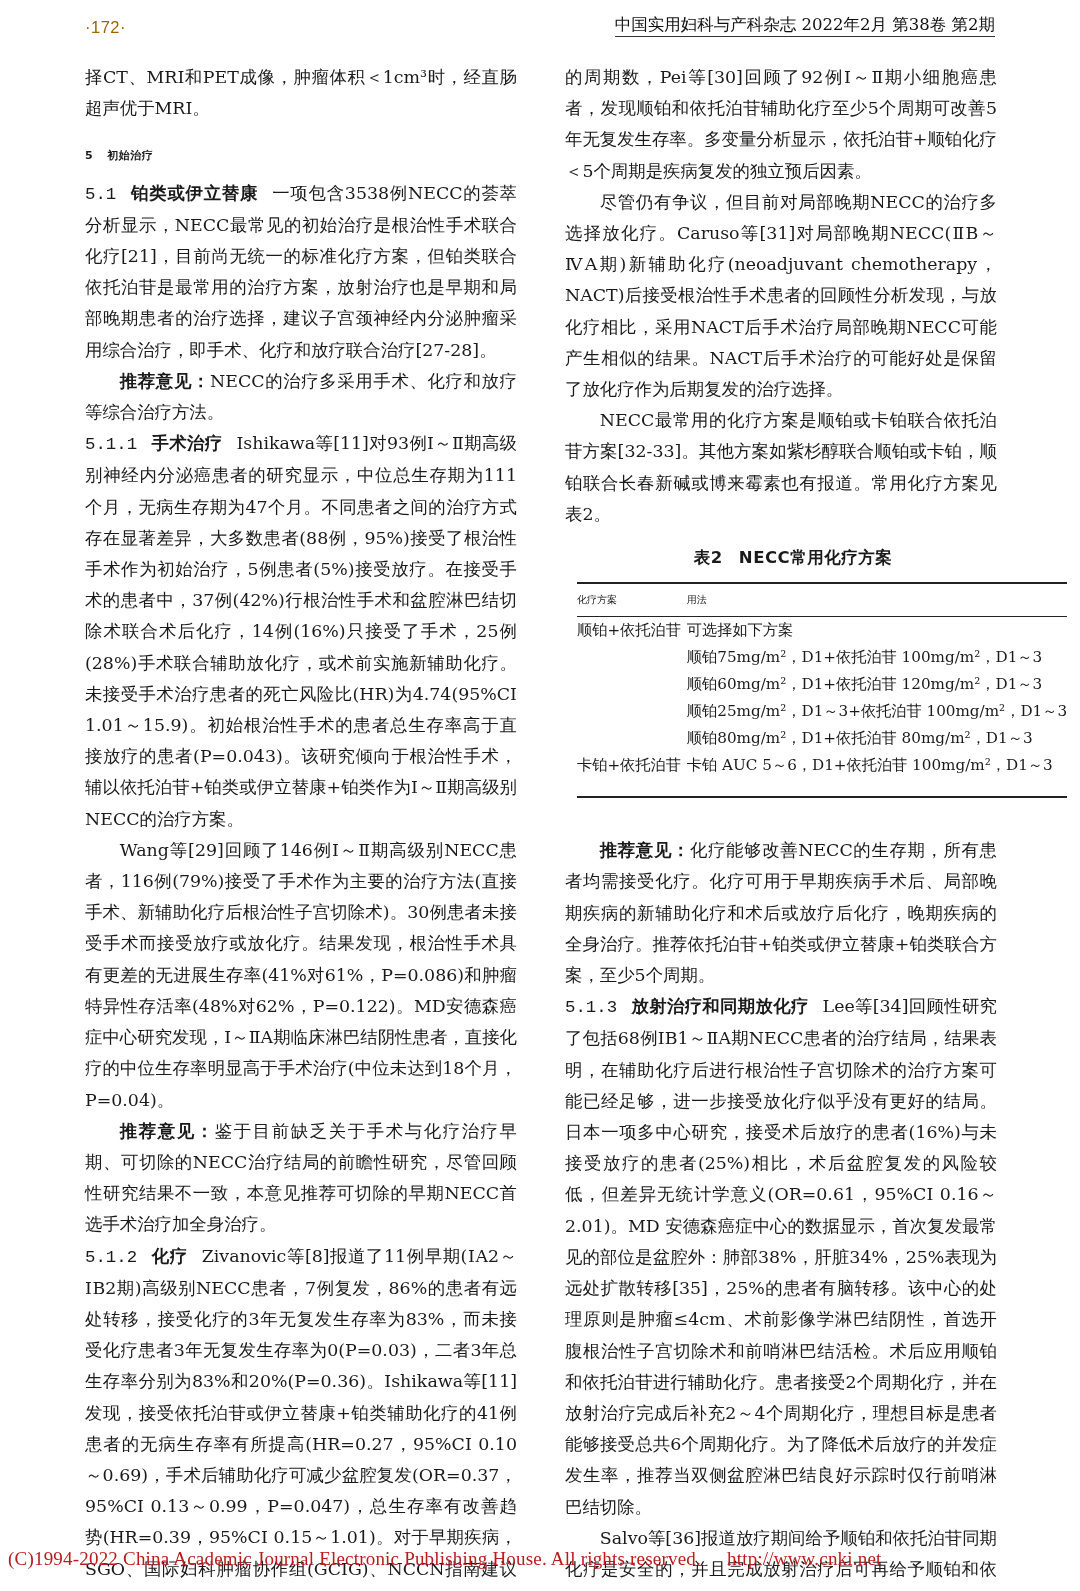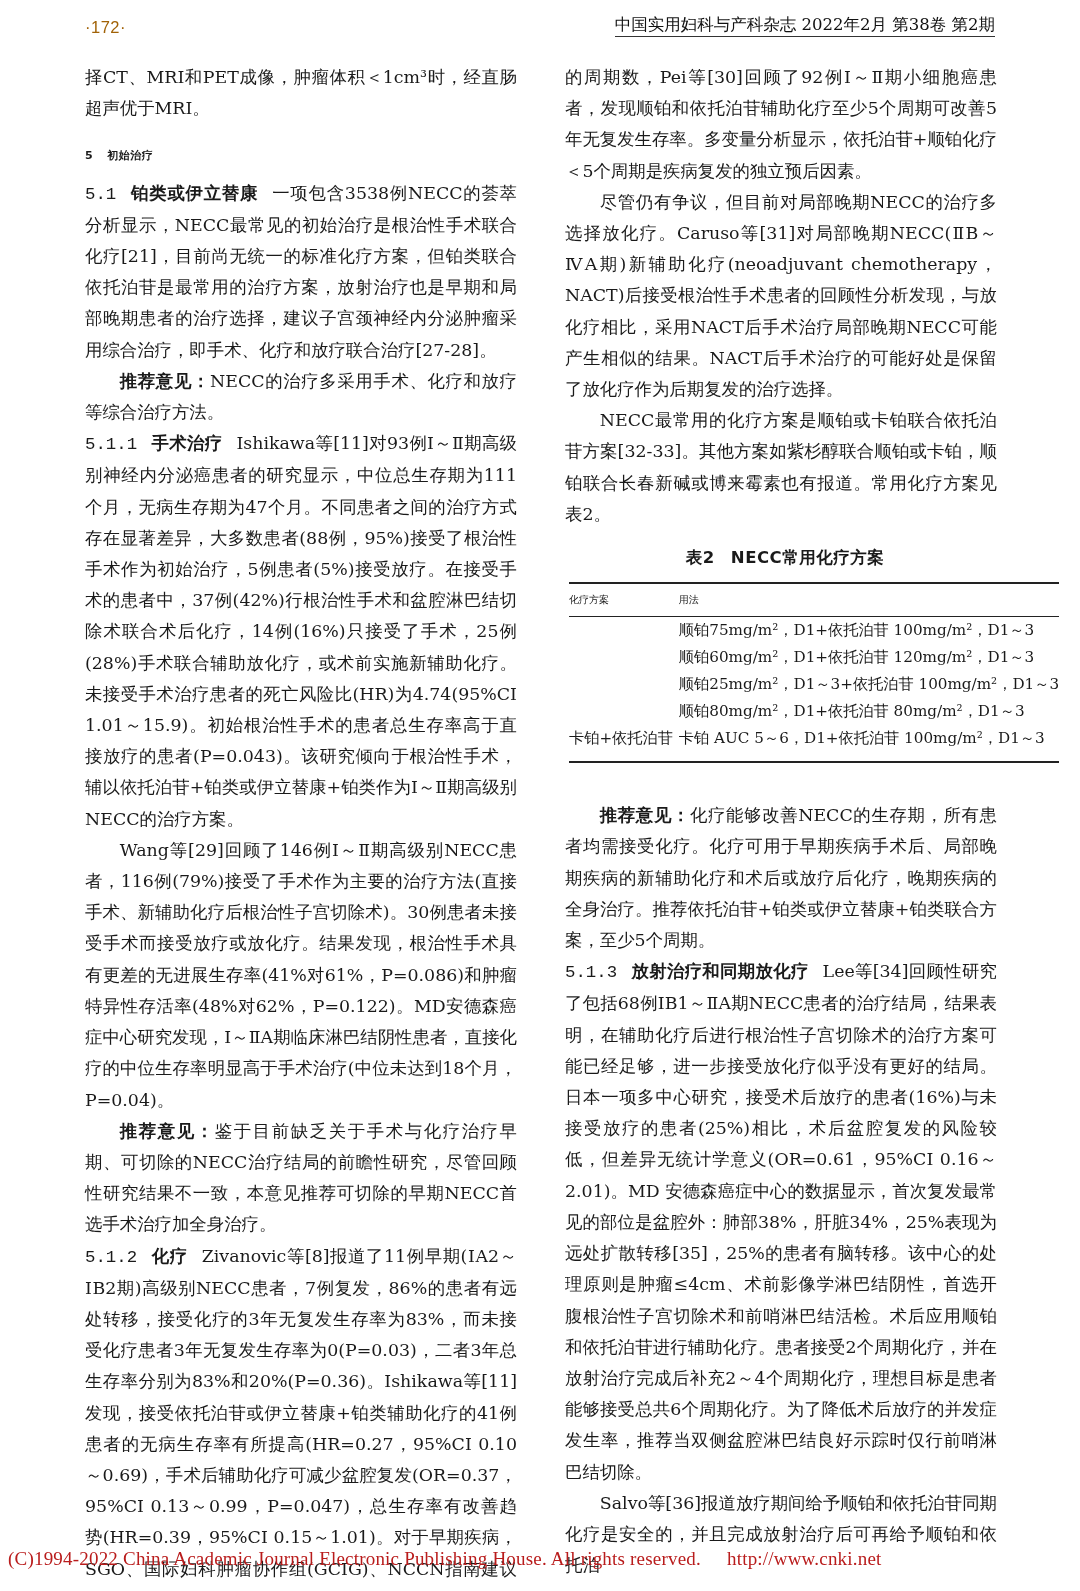--- a/index.html
+++ b/index.html
@@ -91,21 +91,21 @@
     font-weight: 700;
     margin: 0 14px 0 14px;
   }
   .rec-label {
     font-family: "DejaVu Sans", "Liberation Sans", sans-serif;
     font-weight: 700;
   }
 
   
   .table-wrap {
-    margin: 12px 0 6px 4px;
+    margin: 12px 0 6px 12px;
     width: 432px;
   }
   .table-caption {
     text-align: center;
     font-family: "DejaVu Sans", "Liberation Sans", sans-serif;
     font-weight: 700;
     font-size: 16.5px;
     margin-bottom: 9px;
     letter-spacing: .5px;
   }
@@ -124,21 +124,21 @@
     font-size: 10px;
   }
   table.chemo thead th.c1 { text-align: left; width: 148px; }
   table.chemo thead th.c2 { text-align: left; }
   table.chemo tbody td {
     padding: 0;
     vertical-align: top;
   }
   table.chemo tbody td.c1 { white-space: nowrap; padding-right: 6px; }
   table.chemo tbody td.c2 { white-space: nowrap; }
-  table.chemo tbody tr.lastrow td { border-bottom: 2.2px solid #222; padding-bottom: 9px; }
+  table.chemo tbody tr.lastrow td { border-bottom: 2.2px solid #222; padding-bottom: 17px; }
   table.chemo tbody tr.firstrow td { border-top: 0; }
 
   
   .footer {
     position: absolute;
     left: 8px;
     top: 1548px;
     width: 1064px;
     font-family: "Liberation Serif", "DejaVu Serif", serif;
     font-size: 19px;
@@ -195,20 +195,24 @@
           <span class="cap-no">表2</span><span>NECC常用化疗方案</span>
         </div>
         <table class="chemo">
           <thead>
             <tr>
               <th class="c1">化疗方案</th>
               <th class="c2">用法</th>
             </tr>
           </thead>
           <tbody>
+            <tr class="firstrow">
+              <td class="c1">顺铂+依托泊苷</td>
+              <td class="c2">可选择如下方案</td>
+            </tr>
             <tr>
               <td class="c1"></td>
               <td class="c2">顺铂75mg/m²，D1+依托泊苷 100mg/m²，D1～3</td>
             </tr>
             <tr>
               <td class="c1"></td>
               <td class="c2">顺铂60mg/m²，D1+依托泊苷 120mg/m²，D1～3</td>
             </tr>
             <tr>
               <td class="c1"></td>

